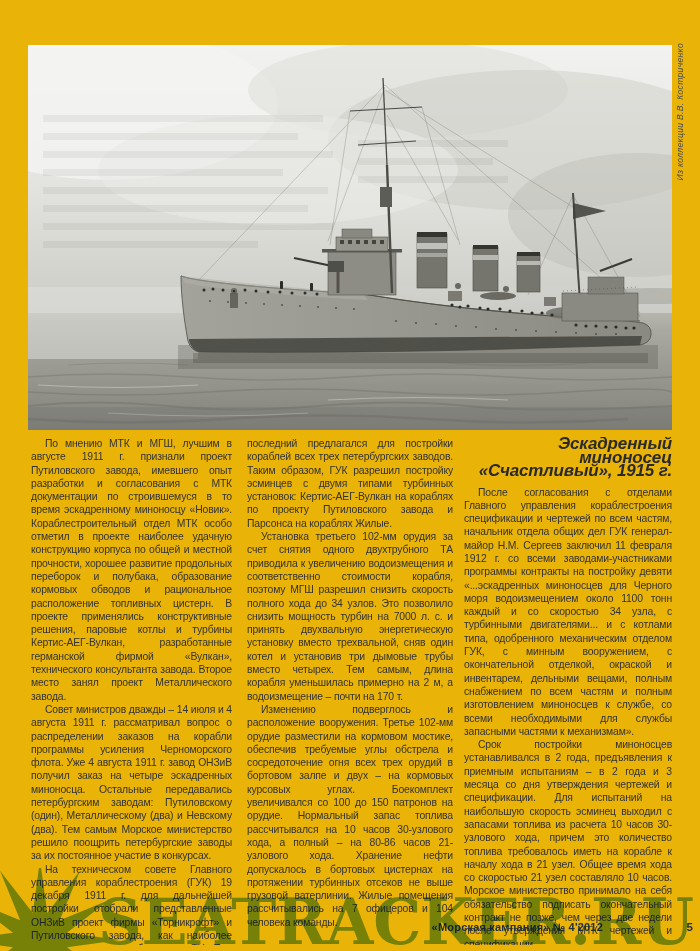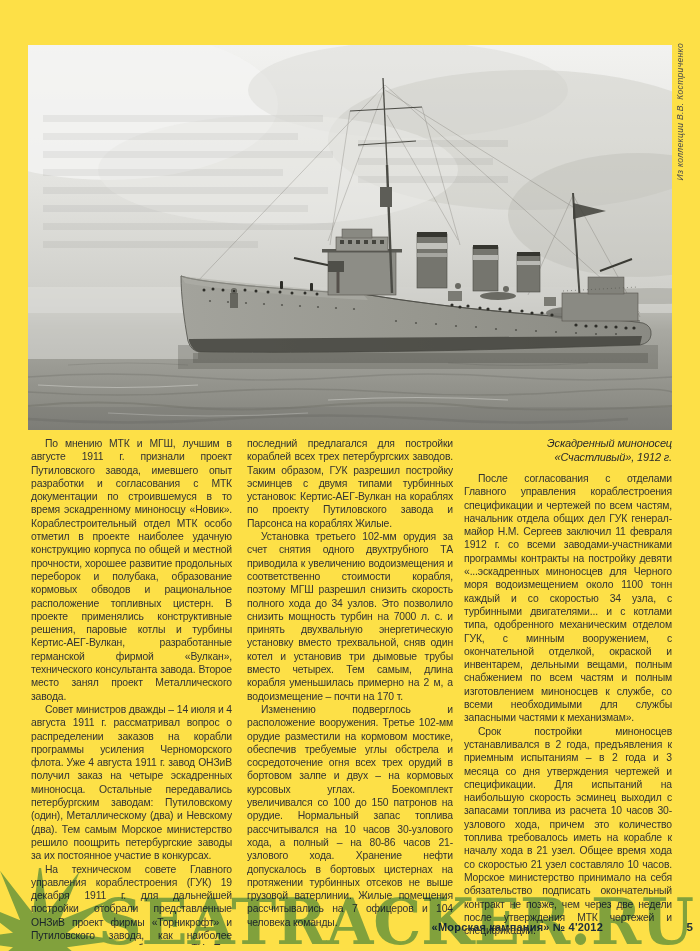--- a/index.html
+++ b/index.html
@@ -1,41 +1,41 @@
 <!DOCTYPE html>
 <html lang="ru"><head>
 <meta charset="utf-8">
 <style>
   html,body{margin:0;padding:0;background:#e9e9e6;}
   .page{
     position:relative;
     width:700px;height:951px;
     margin:0 auto;
-    background:#fde047;
+    background:#eab308;
     overflow:hidden;
     font-family:"Liberation Sans", sans-serif;
     color:#333;
   }
   
   .photo{
     position:absolute;left:28px;top:45px;width:644px;height:385px;
     background:#e4e4e0;
   }
   .photo svg{display:block;width:100%;height:100%;}
   .credit{
     position:absolute;left:675px;top:235px;width:192px;height:14px;
     transform:rotate(-90deg);transform-origin:0 0;
     font-size:8.6px;font-style:italic;color:#4c4c4c;letter-spacing:.3px;
     white-space:nowrap;text-align:right;
   }
   
   .caption{
     text-align:right;
-    font-weight:normal;font-style:italic;
-    font-size:11px;line-height:13.5px;color:#2a2a2a;
+    font-weight:bold;font-style:italic;
+    font-size:17px;line-height:13.5px;color:#2a2a2a;
     margin:0 0 8px 0;
   }
   
   .col{
     position:absolute;top:437px;height:508px;overflow:hidden;
     font-size:10.4px;line-height:13.3px;letter-spacing:-0.15px;
     text-align:justify;color:#333;
   }
   .col1{left:31px;width:201px;}
   .col2{left:247px;width:206px;}
@@ -292,21 +292,21 @@
 
   <div class="col col2">
     <p>последний предлагался для постройки кораблей всех трех петербургских заводов. Таким образом, ГУК разрешил постройку эсминцев с двумя типами турбинных установок: Кертис-АЕГ-Вулкан на кораблях по проекту Путиловского завода и Парсонса на кораблях Жилые.</p>
     <p class="ind">Установка третьего 102-мм орудия за счет снятия одного двухтрубного ТА приводила к увеличению водоизмещения и соответственно стоимости корабля, поэтому МГШ разрешил снизить скорость полного хода до 34 узлов. Это позволило снизить мощность турбин на 7000 л. с. и принять двухвальную энергетическую установку вместо трехвальной, сняв один котел и установив три дымовые трубы вместо четырех. Тем самым, длина корабля уменьшилась примерно на 2 м, а водоизмещение – почти на 170 т.</p>
     <p class="ind">Изменению подверглось и расположение вооружения. Третье 102-мм орудие разместили на кормовом мостике, обеспечив требуемые углы обстрела и сосредоточение огня всех трех орудий в бортовом залпе и двух – на кормовых курсовых углах. Боекомплект увеличивался со 100 до 150 патронов на орудие. Нормальный запас топлива рассчитывался на 10 часов 30-узлового хода, а полный – на 80-86 часов 21-узлового хода. Хранение нефти допускалось в бортовых цистернах на протяжении турбинных отсеков не выше грузовой ватерлинии. Жилые помещения рассчитывались на 7 офицеров и 104 человека команды.</p>
   </div>
 
   <div class="col col3">
     <div class="caption">
       <div>Эскадренный миноносец</div>
-      <div>«Счастливый», 1912 г.</div>
+      <div>«Счастливый», 1915 г.</div>
     </div>
     <p class="ind"><span>После согласования с отделами Главного управления кораблестроения спецификации и чертежей по всем частям, начальник отдела общих дел ГУК генерал-майор Н.М. Сергеев заключил 11 февраля 1912 г. со всеми заводами-участниками программы контракты на постройку девяти </span><span class="quote">«...эскадренных миноносцев для Черного моря водоизмещением около 1100 тонн каждый и со скоростью 34 узла, с турбинными двигателями... и с котлами типа, одобренного механическим отделом ГУК, с минным вооружением, с окончательной отделкой, окраской и инвентарем, дельными вещами, полным снабжением по всем частям и полным изготовлением миноносцев к службе, со всеми необходимыми для службы запасными частями к механизмам».</span></p>
     <p class="ind">Срок постройки миноносцев устанавливался в 2 года, предъявления к приемным испытаниям – в 2 года и 3 месяца со дня утверждения чертежей и спецификации. Для испытаний на наибольшую скорость эсминец выходил с запасами топлива из расчета 10 часов 30-узлового хода, причем это количество топлива требовалось иметь на корабле к началу хода в 21 узел. Общее время хода со скоростью 21 узел составляло 10 часов. Морское министерство принимало на себя обязательство подписать окончательный контракт не позже, чем через две недели после утверждения МТК чертежей и спецификации.</p>
   </div>
 
   <div class="footer-journal">«Морская кампания» № 4'2012</div>
   <div class="footer-page">5</div>
 
   <div class="watermark">
     <svg viewBox="0 0 700 93" preserveAspectRatio="none">

